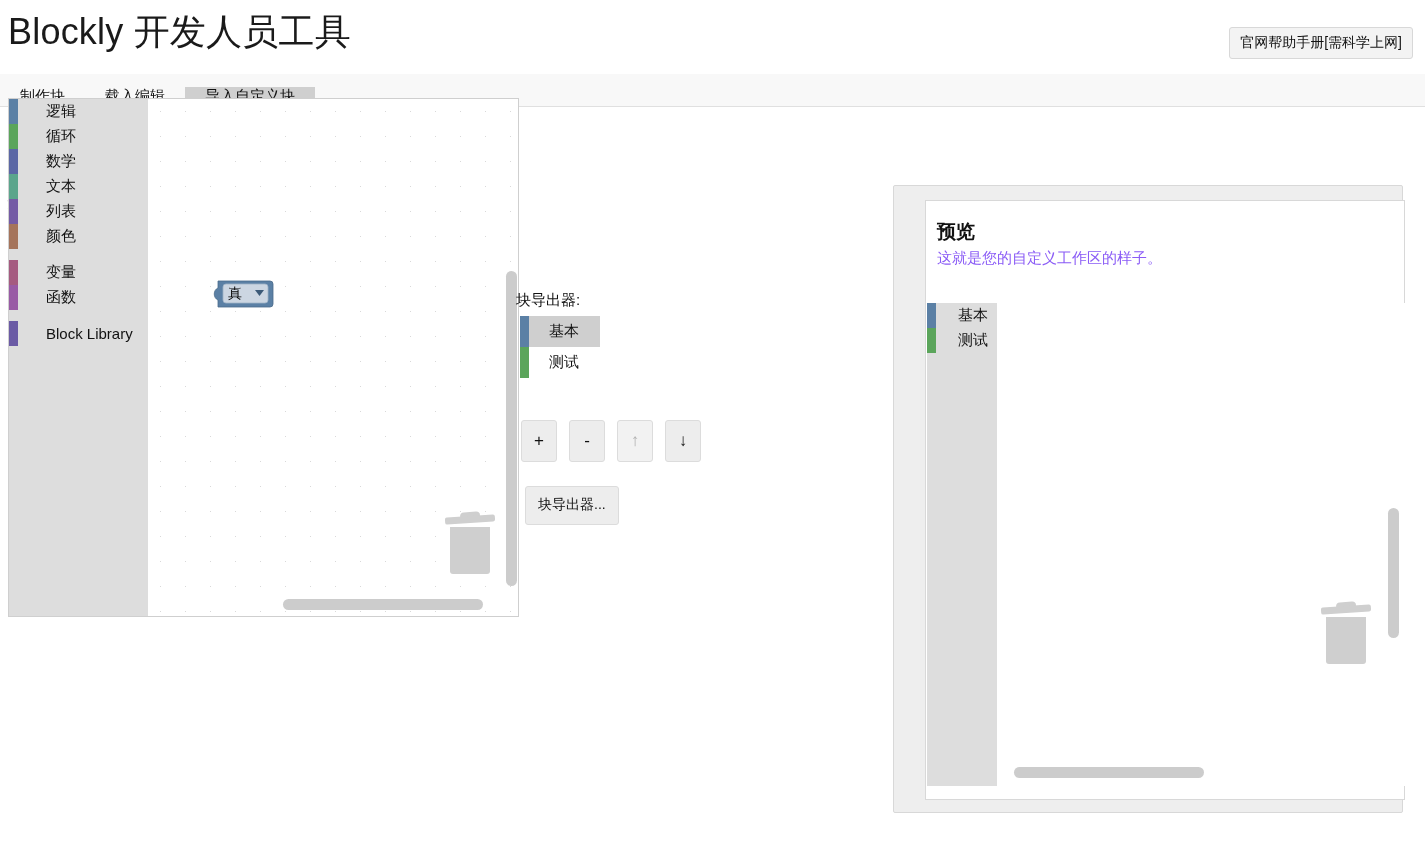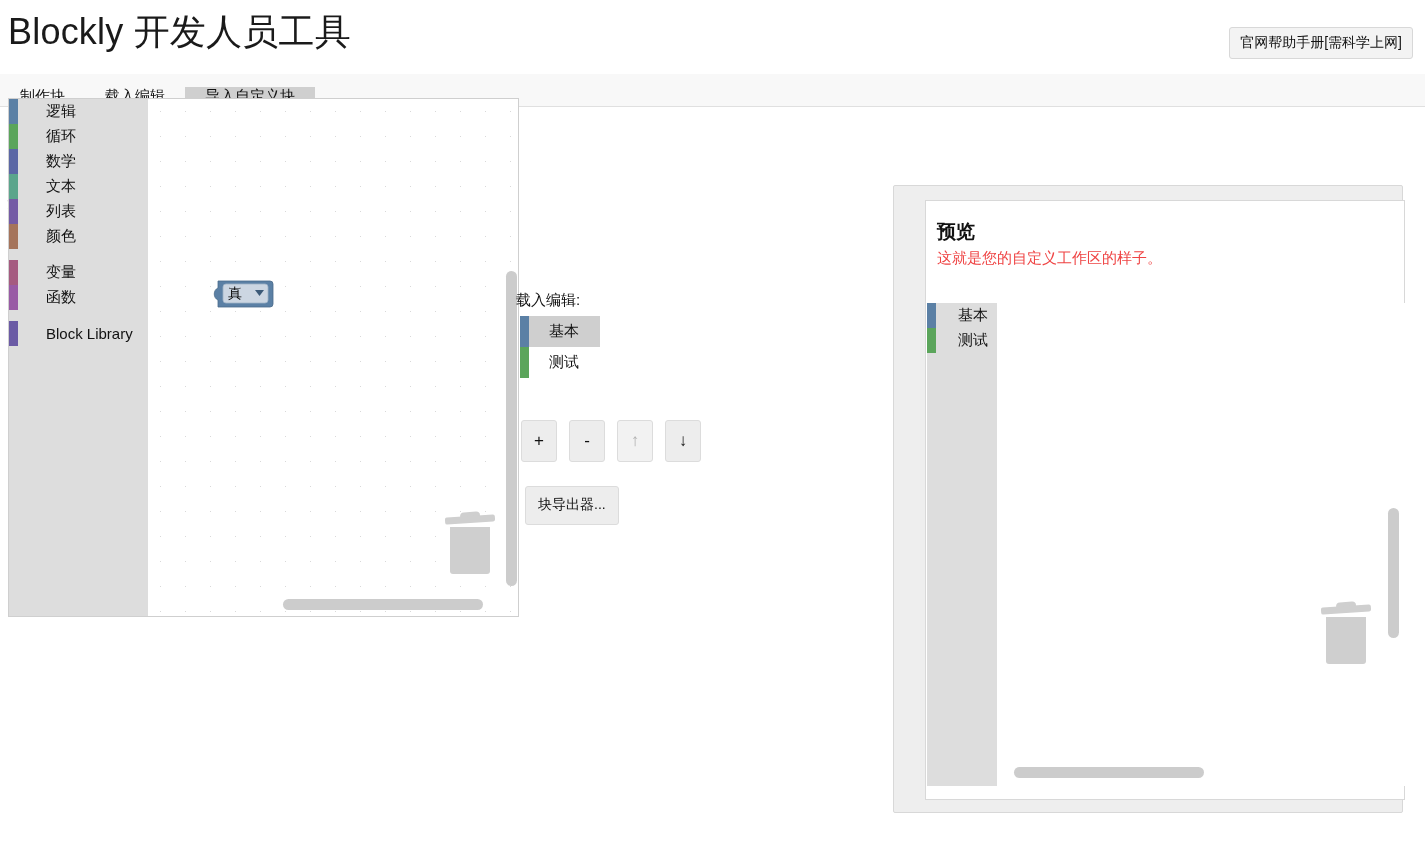--- a/index.html
+++ b/index.html
@@ -228,21 +228,21 @@
     background: #ffffff;
     border: 1px solid #d8d8d8;
     margin-left: 17px;
   }
   #preview-heading {
     position: absolute; left: 11px; top: 18px;
     font-size: 19px; font-weight: bold; color: #111; line-height: 26px;
   }
   #preview-subtitle {
     position: absolute; left: 11px; top: 47px;
-    font-size: 15px; color: #ef4444; line-height: 20px;
+    font-size: 15px; color: #8b5cf6; line-height: 20px;
   }
   #preview-workspace {
     position: absolute; left: 1px; top: 102px;
     width: 478px; height: 483px;
     background: #fff;
     overflow: hidden;
   }
   #preview-flyout {
     position: absolute; left: 0; top: 0; width: 70px; height: 483px;
     background: #ddd;
@@ -351,21 +351,21 @@
       <div class="trash-lid"></div>
       <div class="trash-body"></div>
     </div>
 
     <div class="bs-v" style="right:3px; top:172px; height:315px;"></div>
     <div class="bs-h" style="left:135px; bottom:8px; width:200px;"></div>
   </div>
 </div>
 
 <div id="category-manager">
-  <div id="category-list-label">载入编辑:</div>
+  <div id="category-list-label">块导出器:</div>
 
   <div id="your-categories">
     <div class="ycat-row selected">
       <span class="ycat-swatch" style="background:#5b80a5"></span>
       <span class="ycat-label">基本</span>
     </div>
     <div class="ycat-row">
       <span class="ycat-swatch" style="background:#5ba55b"></span>
       <span class="ycat-label">测试</span>
     </div>

